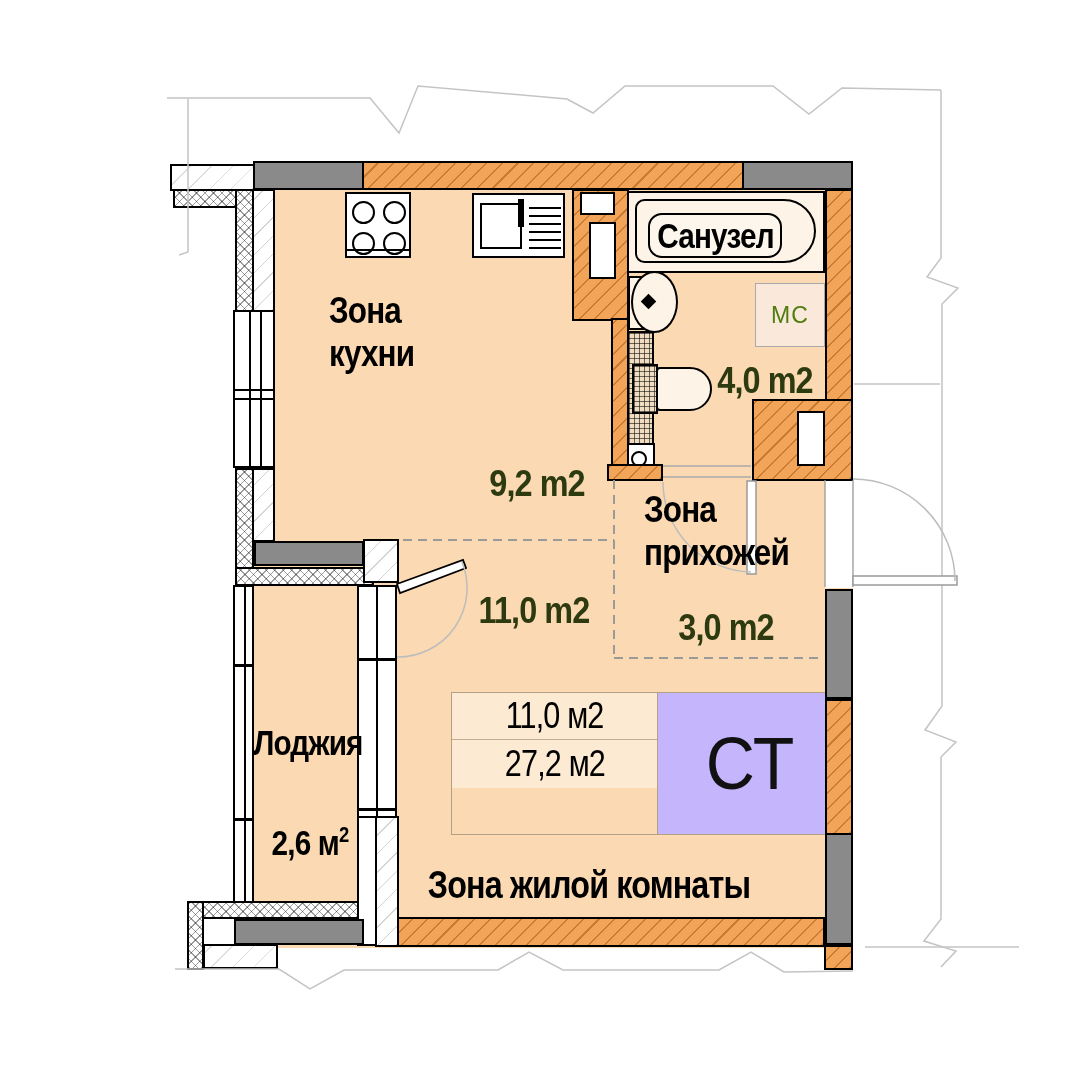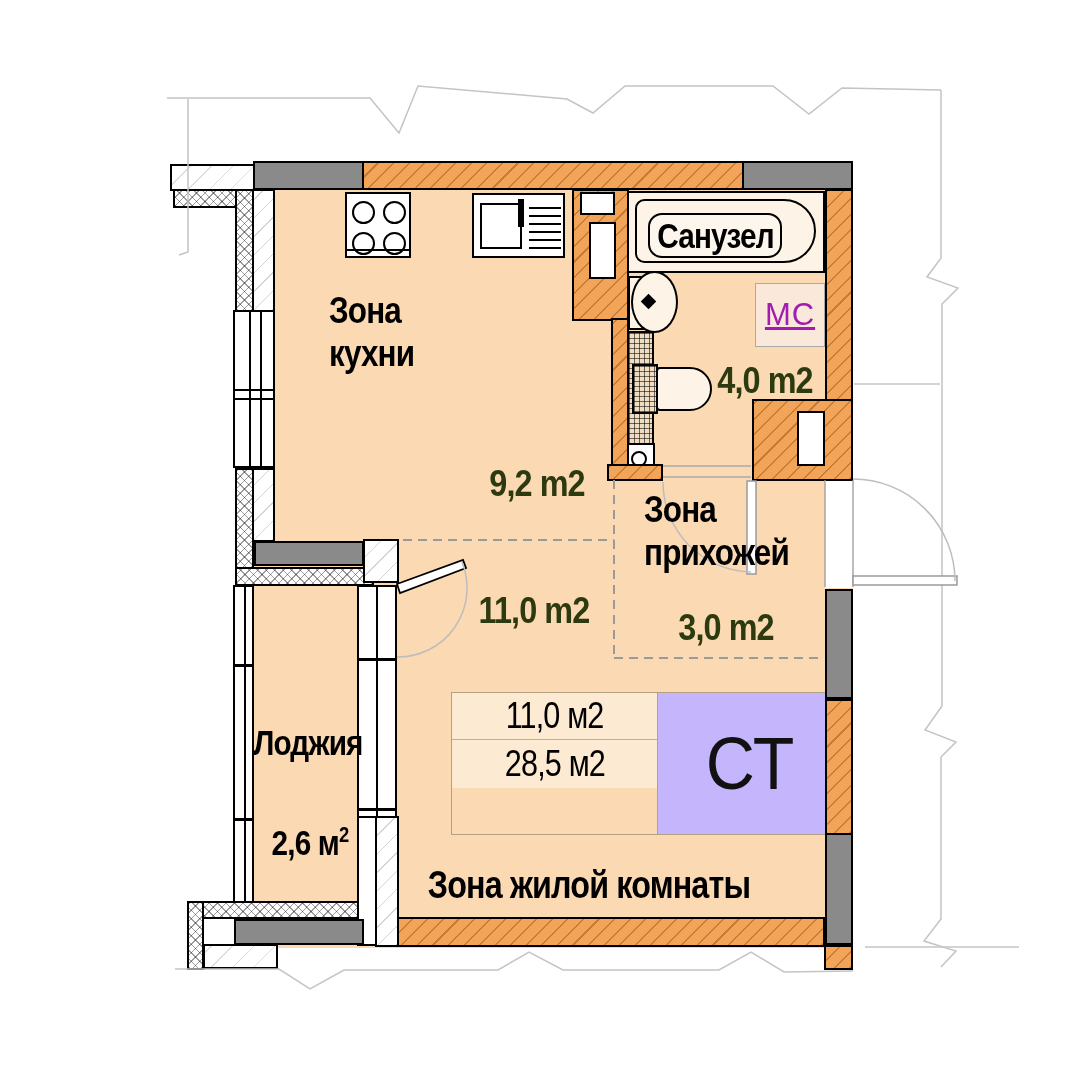--- a/index.html
+++ b/index.html
@@ -133,30 +133,30 @@
   <div class="abs fixture" style="left:624px;top:271px;width:47px;height:62px;border-radius:50%;z-index:2;"></div>
   <div class="abs" style="left:636px;top:296px;width:11px;height:11px;background:#000;transform:rotate(45deg);z-index:2;"></div>
   <div class="abs tile" style="left:620px;top:331px;width:27px;height:115px;z-index:2;"></div>
   <div class="abs tile" style="left:625px;top:364px;width:26px;height:50px;z-index:3;"></div>
   <div class="abs fixture" style="left:649px;top:367px;width:56px;height:44px;border-radius:4px 22px 22px 4px / 4px 22px 22px 4px;z-index:3;"></div>
   <div class="abs" style="left:617px;top:443px;width:31px;height:32px;background:#fff;border:2px solid #000;z-index:2;">
     <div class="abs" style="left:5px;top:6px;width:16px;height:16px;border:2.5px solid #000;border-radius:50%;"></div>
   </div>
   <div class="abs txt" style="left:748px;top:283px;width:70px;height:64px;background:#FAE9DA;border:1.5px solid #A9A9A9;
               display:flex;align-items:center;justify-content:center;z-index:2;">
-    <span style="font-size:31px;color:#a21caf;letter-spacing:1px;text-decoration:underline;">МС</span>
+    <span style="font-size:23px;color:#4d7c0f;letter-spacing:1px;">МС</span>
   </div>
 
   <div class="abs" style="left:444px;top:692px;width:392px;height:143px;border:1.4px solid #B3A186;display:flex;z-index:2;">
     <div id="sum-rows" style="width:205px;height:100%;display:flex;flex-direction:column;">
       <div class="trow">
           <span>11,0 м2</span>
         </div>
       <div class="trow">
-          <span>28,5 м2</span>
+          <span>27,2 м2</span>
         </div>
     </div>
     <div style="flex:1;background:#c4b5fd;border-left:1.4px solid #B3A186;display:flex;align-items:center;justify-content:center;">
       <span style="font-size:74px;color:#111;transform:scaleX(.92);">СТ</span>
     </div>
   </div>
 
   <svg class="svg-overlay" width="1080" height="1080" viewBox="0 0 1080 1080">
 
     <path d="M160 98 L363 98 L392 133 L411 86 L560 99 L586 113 L618 86 L766 86 L802 114 L835 88 L934 90" fill="none" stroke="#C4C4C4" stroke-width="1.5"></path>

